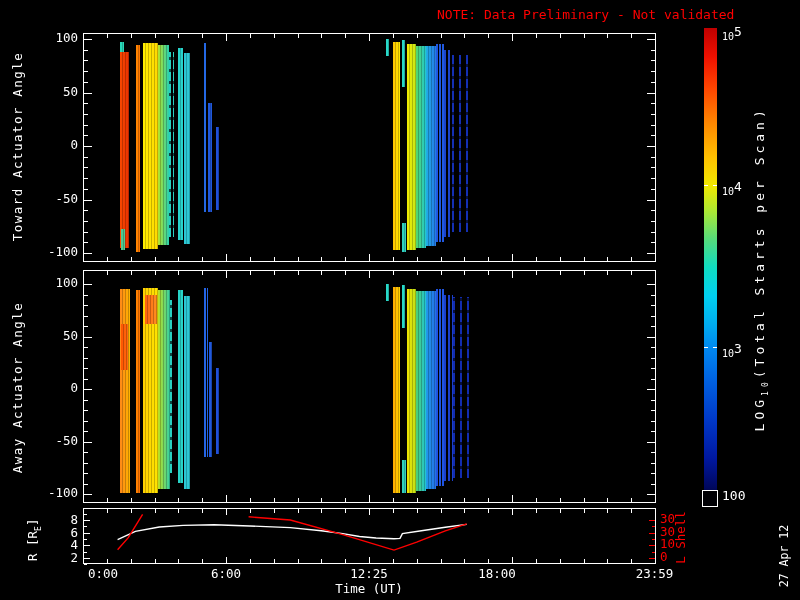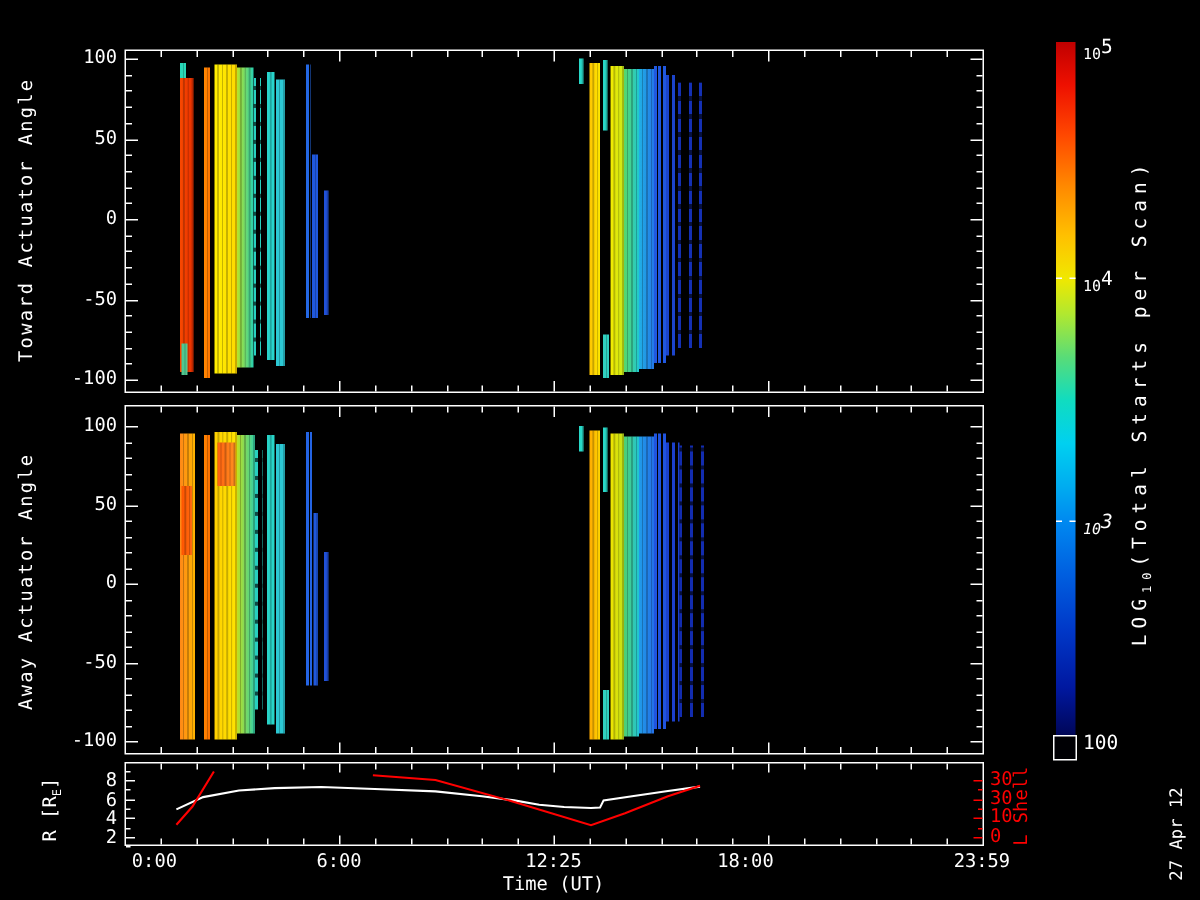--- a/index.html
+++ b/index.html
@@ -26,20 +26,21 @@
   .ticklbl{position:absolute;font-size:12.5px;white-space:pre;}
   .cbl{position:absolute;font-size:10px;white-space:pre;}
   .cbl .exp{font-size:13px;vertical-align:4px;}
   .cbl.plain{font-size:13px;}
   svg{position:absolute;left:0;top:0;pointer-events:none;}
 </style>
 </head>
 <body>
 
 <div id="root">
+  <div class="t" id="title-note">NOTE: Data Preliminary - Not validated</div>
 
   <div class="rot" id="ylabel-toward">Toward Actuator Angle</div>
   <div class="rot" id="ylabel-away">Away Actuator Angle</div>
 
   <div class="rot" id="r-label"><span>R [R</span><sub>E</sub><span>]</span></div>
   <div class="rot" id="lshell-label">L Shell</div>
 
   <div id="time-label">Time (UT)</div>
 
   <div class="rot" id="cb-label"><span>LOG</span><sub>10</sub><span>(Total Starts per Scan)</span></div>
@@ -364,15 +365,15 @@
       <polyline points="117.6,539.6 135.4,531.4 159.3,527.0 183.1,525.4 214.1,524.7 249.8,526.0 290.3,527.6 321.3,530.8 342.8,533.6 359.5,536.5 376.1,538.0 394.0,538.7 400.0,538.4 402.4,533.6 421.4,530.8 445.3,527.3 466.7,524.4" fill="none" stroke="#ffffff" stroke-width="1.4"></polyline>
       <polyline points="117.6,549.8 128.3,537.7 142.6,514.3" fill="none" stroke="#ff0000" stroke-width="1.4"></polyline>
       <polyline points="248.6,516.8 290.3,520.0 342.8,534.6 394.0,550.1 416.7,542.2 445.3,530.8 466.7,523.8" fill="none" stroke="#ff0000" stroke-width="1.4"></polyline>
     </svg>
     <div class="cbl" style="position: absolute; left: 722px; top: 23.912px;"><span>10</span><span class="exp">5</span></div>
     <div style="position: absolute; left: 704px; top: 184.784px; width: 4px; height: 1px; background: rgb(255, 255, 255);"></div>
     <div style="position: absolute; left: 713px; top: 184.784px; width: 4px; height: 1px; background: rgb(255, 255, 255);"></div>
     <div class="cbl" style="position: absolute; left: 722px; top: 178.784px;"><span>10</span><span class="exp">4</span></div>
     <div style="position: absolute; left: 704px; top: 346.826px; width: 4px; height: 1px; background: rgb(255, 255, 255);"></div>
     <div style="position: absolute; left: 713px; top: 346.826px; width: 4px; height: 1px; background: rgb(255, 255, 255);"></div>
-    <div class="cbl" style="position: absolute; left: 722px; top: 340.826px; font-style: italic;"><span>10</span><span class="exp">3</span></div>
+    <div class="cbl" style="position: absolute; left: 722px; top: 340.826px;"><span>10</span><span class="exp">3</span></div>
     <div class="cbl plain" style="position: absolute; left: 722px; top: 488.05px;">100</div>
   </div>
 
 </body></html>

